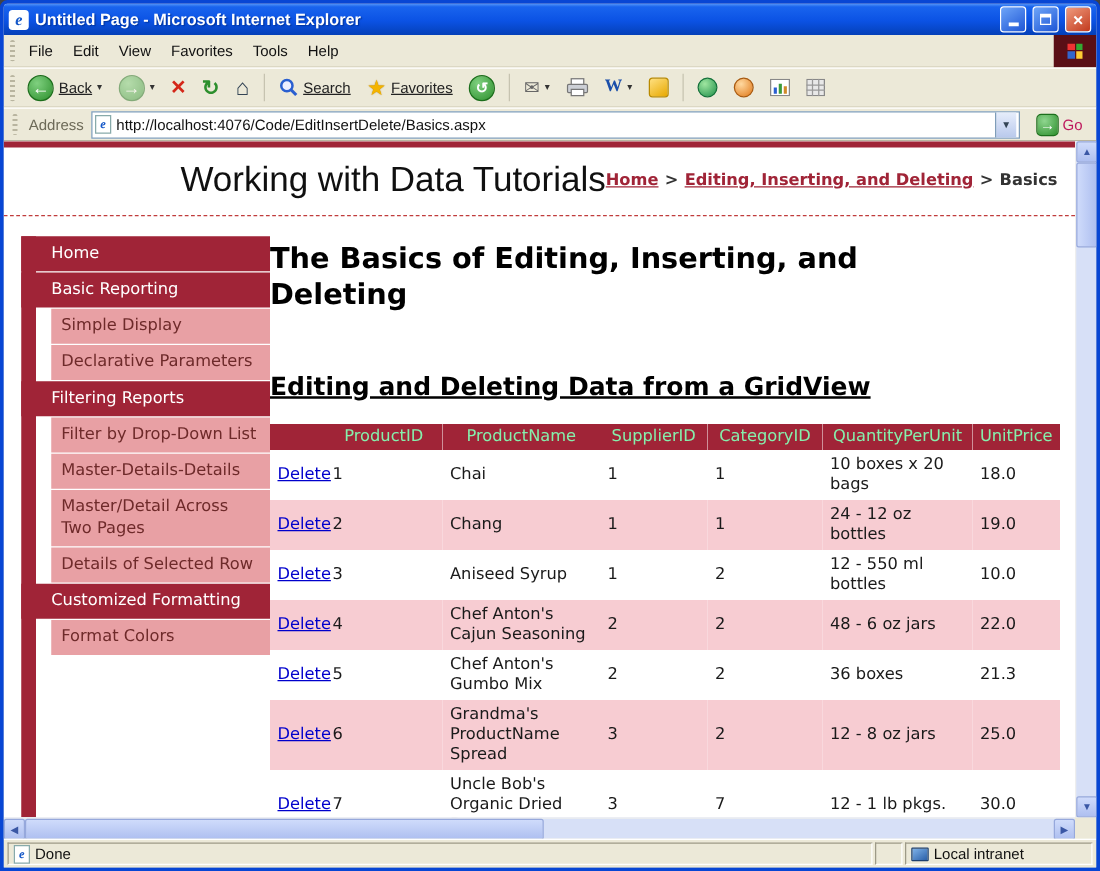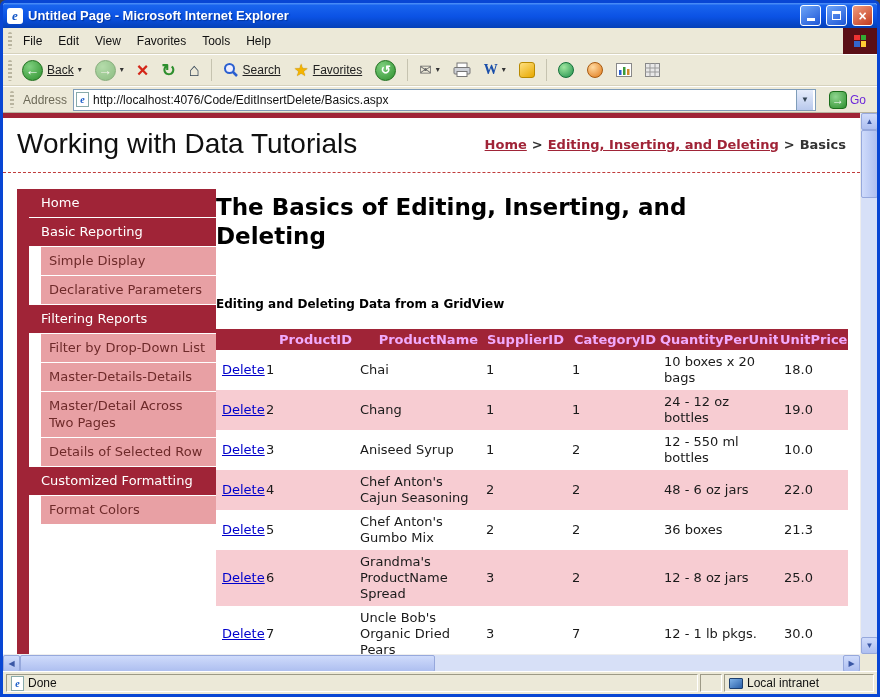--- a/index.html
+++ b/index.html
@@ -61,45 +61,45 @@
   .addr-label{font-size:12px;color:#6d6a58;}
   .addr-field{flex:1;height:22px;background:#fff;border:1px solid #7f9db9;display:flex;align-items:center;gap:4px;padding:0 2px;}
   .page-ico{width:13px;height:15px;background:#fff;border:1px solid #8aa;color:#1558c8;
     font:italic bold 10px "Liberation Serif",serif;display:flex;align-items:center;justify-content:center;flex:none;}
   .addr-text{flex:1;font-size:12px;color:#111;white-space:nowrap;overflow:hidden;}
   .addr-drop{width:17px;height:20px;background:linear-gradient(180deg,#e6edfb,#bcd;);background:linear-gradient(180deg,#e6edfb,#b9c9ec);
     border-left:1px solid #7f9db9;display:flex;align-items:center;justify-content:center;font-size:8px;color:#345;flex:none;}
   .go-btn{display:flex;align-items:center;gap:3px;padding:0 6px;height:24px;border:1px solid transparent;border-radius:3px;}
   .go-ico{width:18px;height:18px;border-radius:4px;background:radial-gradient(circle at 35% 30%,#8fd68f,#2d8f2d);
     border:1px solid #1c6e1c;color:#fff;font-weight:bold;font-size:12px;display:flex;align-items:center;justify-content:center;}
-  .go-label{font-size:12px;color:#6d28d9;}
+  .go-label{font-size:12px;color:#be185d;}
 
   
   .content{flex:1;display:grid;grid-template-columns:1fr 17px;grid-template-rows:1fr 17px;background:#fff;min-height:0;}
   .pagearea{overflow:hidden;background:#fff;display:flex;flex-direction:column;font-family:"DejaVu Sans",sans-serif;}
   .topband{height:5px;background:var(--maroon);flex:none;}
-  .pageheader{flex:none;display:flex;align-items:center;justify-content:space-between;
+  .pageheader{flex:none;display:flex;align-items:center;justify-content:flex-end;
     padding:10px 10px 12px 14px;border-bottom:1px dashed #c03c3c;}
   .site-title{font-family:"Liberation Sans",sans-serif;font-size:28px;color:#101010;}
   .breadcrumb{display:flex;align-items:center;gap:5px;font-size:13px;font-weight:bold;color:#333;padding-right:4px;}
   .crumb-link{color:var(--maroon);text-decoration:underline;cursor:pointer;}
   .pagebody{flex:1;display:flex;padding:16px 0 0 14px;min-height:0;overflow:hidden;}
 
   
   .sidebar{width:199px;flex:none;background:linear-gradient(90deg,var(--maroon) 0,var(--maroon) 12px,transparent 12px);}
   .nav-item{font-size:13px;line-height:17px;margin-bottom:1px;cursor:pointer;}
   .lvl0{background:var(--maroon);color:#fff;padding:5px 8px 6px 24px;}
   .lvl1{background:var(--nav-sub-bg);color:#6e2a2a;margin-left:24px;padding:5px 8px 6px 8px;}
 
   
   .main{flex:1;overflow:hidden;min-width:0;}
   .main h1{font-size:23px;line-height:1.25;font-weight:bold;color:#000;margin:4px 0 46px 0;max-width:510px;}
-  .main h3{font-size:12px;font-weight:bold;color:#000;margin:0 0 18px 0;}
+  .main h3{font-size:20px;font-weight:bold;color:#000;margin:0 0 18px 0;text-decoration:underline;}
   table.grid{border-collapse:collapse;table-layout:fixed;width:632px;font-size:13px;color:#1a1a1a;}
-  table.grid th{background:var(--maroon);color:#f0abfc;font-weight:bold;text-align:right;padding:3px 2px;
+  table.grid th{background:var(--maroon);color:#86efac;font-weight:normal;text-align:center;padding:3px 2px;
     white-space:nowrap;overflow:hidden;}
   table.grid td{padding:4px 6px;vertical-align:middle;line-height:16px;}
   tr.alt{background:var(--row-alt);}
   a.delete{color:var(--link-blue);text-decoration:underline;cursor:pointer;}
 
   
   .vscroll{grid-column:2;grid-row:1;display:flex;flex-direction:column;background:var(--scroll-track);border-left:1px solid #eee;}
   .hscroll{grid-column:1;grid-row:2;display:flex;align-items:center;background:var(--scroll-track);border-top:1px solid #eee;}
   .corner{grid-column:2;grid-row:2;background:var(--chrome);}
   .sc-btn{width:17px;height:17px;flex:none;background:linear-gradient(180deg,var(--scroll-face-top),var(--scroll-face-bottom));

